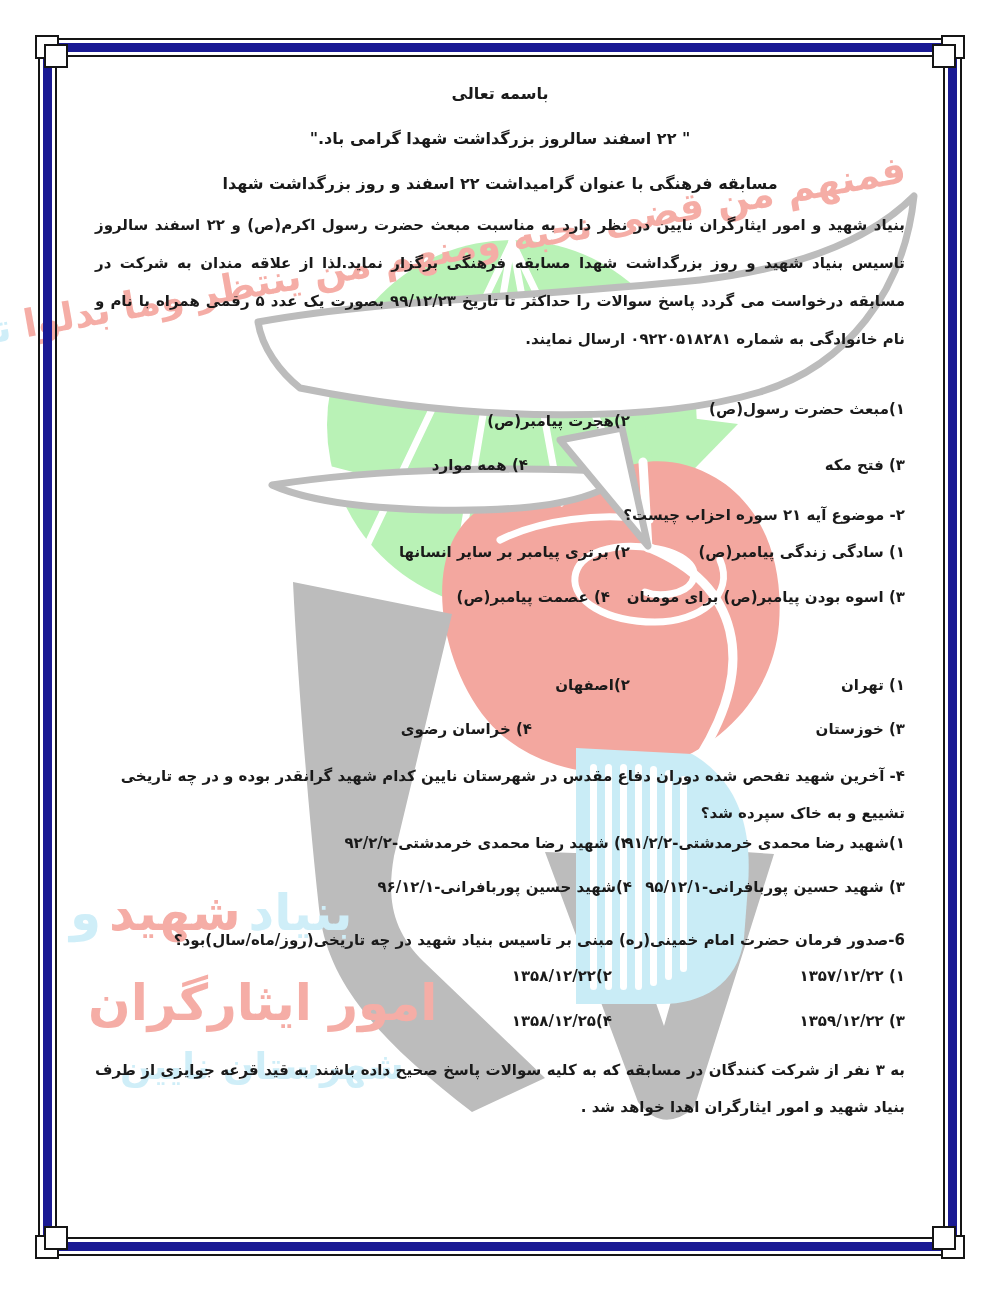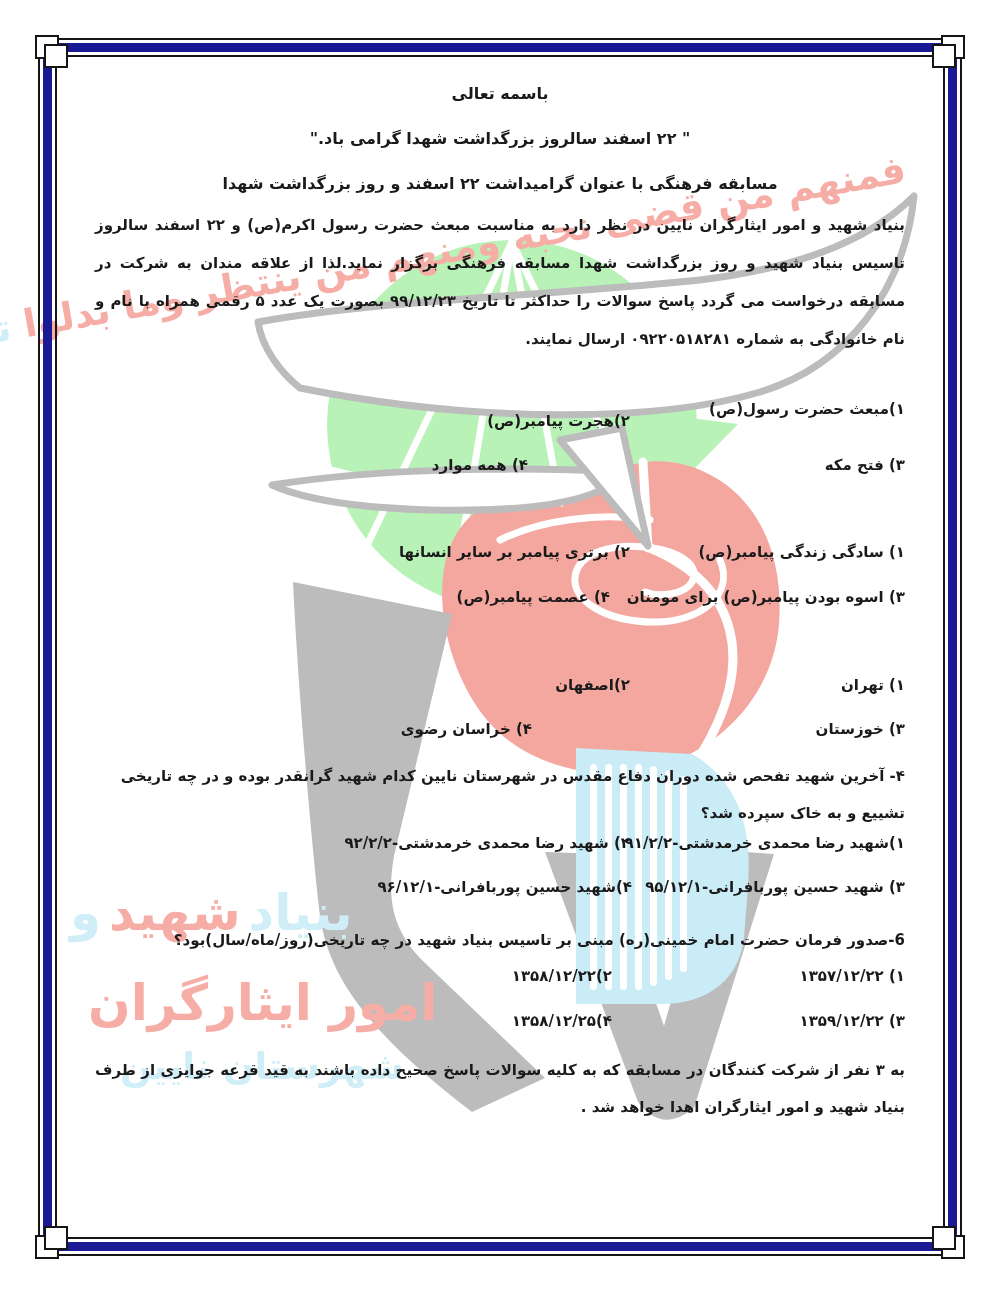--- a/index.html
+++ b/index.html
@@ -110,20 +110,21 @@
     <div class="abs center head" style="top:129px">" ۲۲ اسفند سالروز بزرگداشت شهدا گرامی باد."</div>
     <div class="abs center head" style="top:174px">مسابقه فرهنگی با عنوان گرامیداشت ۲۲ اسفند و روز بزرگداشت شهدا</div>
 
     <div class="abs block" style="top:206px">بنیاد شهید و امور ایثارگران نایین در نظر دارد به مناسبت مبعث حضرت رسول اکرم(ص) و ۲۲ اسفند سالروز تاسیس بنیاد شهید و روز بزرگداشت شهدا مسابقه فرهنگی برگزار نماید.لذا از علاقه مندان به شرکت در مسابقه درخواست می گردد پاسخ سوالات را حداکثر تا تاریخ ۹۹/۱۲/۲۳ بصورت یک عدد ۵ رقمی همراه با نام و نام خانوادگی به شماره ۰۹۲۲۰۵۱۸۲۸۱ ارسال نمایند.</div>
 
     <span class="abs opt" style="top:400px;right:95px">۱)مبعث حضرت رسول(ص)</span>
     <span class="abs opt" style="top:412px;right:370px">۲)هجرت پیامبر(ص)</span>
     <span class="abs opt" style="top:456px;right:95px">۳) فتح مکه</span>
     <span class="abs opt" style="top:456px;right:472px">۴) همه موارد</span>
 
+    <div class="abs stem" style="top:497px">۲- موضوع آیه ۲۱ سوره احزاب چیست؟</div>
     <span class="abs opt" style="top:543px;right:95px">۱) سادگی زندگی پیامبر(ص)</span>
     <span class="abs opt" style="top:543px;right:370px">۲) برتری پیامبر بر سایر انسانها</span>
     <span class="abs opt" style="top:588px;right:95px">۳) اسوه بودن پیامبر(ص) برای مومنان</span>
     <span class="abs opt" style="top:588px;right:390px">۴) عصمت پیامبر(ص)</span>
 
     <span class="abs opt" style="top:676px;right:95px">۱) تهران</span>
     <span class="abs opt" style="top:676px;right:370px">۲)اصفهان</span>
     <span class="abs opt" style="top:720px;right:95px">۳) خوزستان</span>
     <span class="abs opt" style="top:720px;right:468px">۴) خراسان رضوی</span>
 

